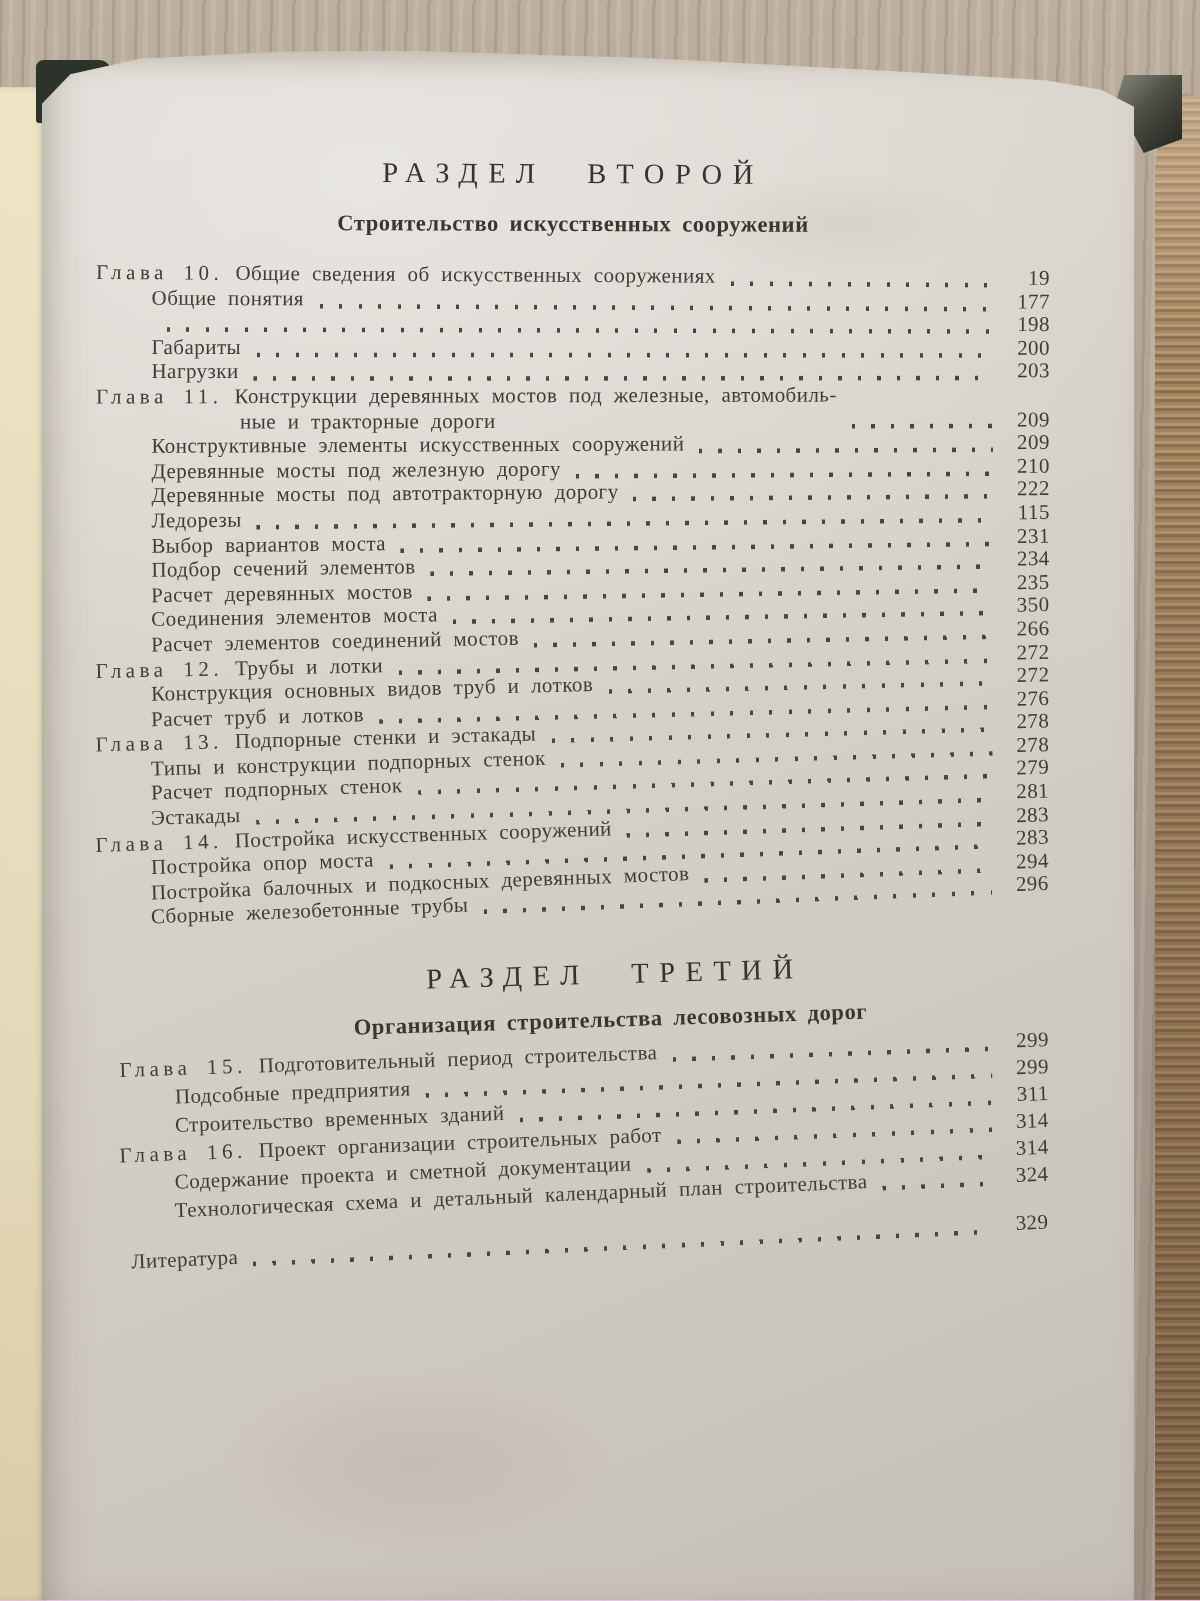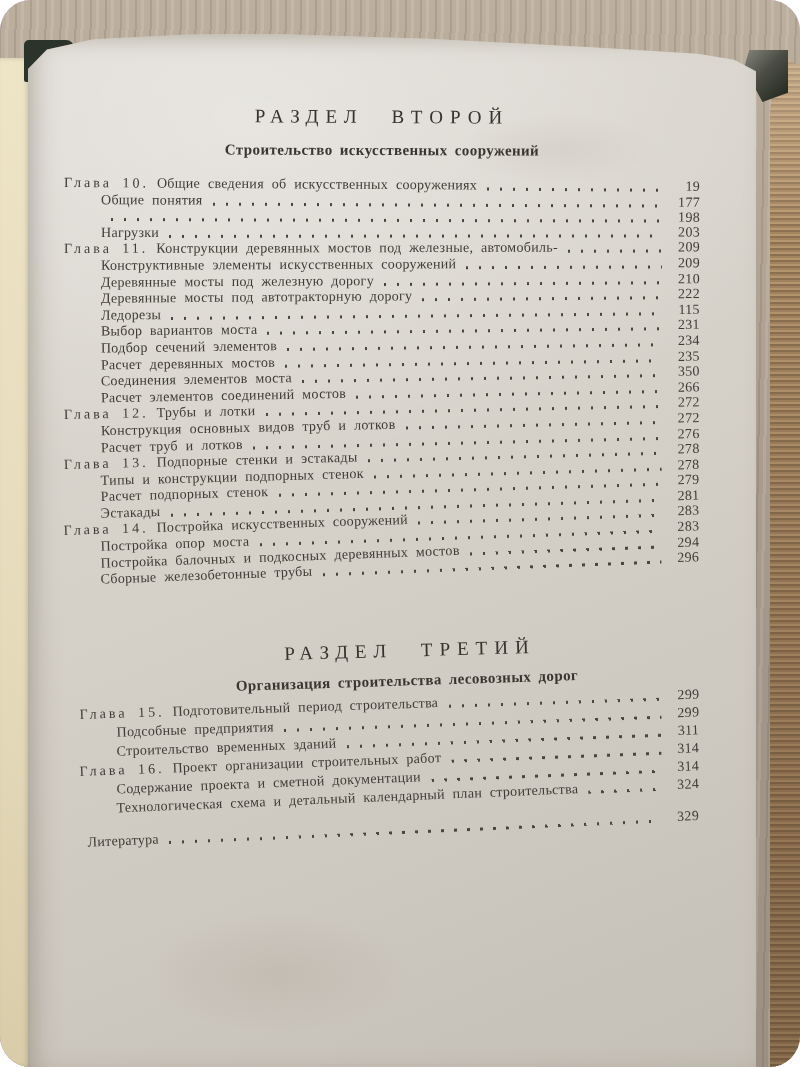--- a/index.html
+++ b/index.html
@@ -1,18 +1,18 @@
 <!DOCTYPE html>
 <html style="--ink: #3f3c35;"><head>
 <meta charset="utf-8">
 <style>
   html,body{margin:0;padding:0;}
   .scene{position:relative;width:800px;height:1067px;overflow:hidden;
     font-family:"Liberation Serif","DejaVu Serif",serif;
-    background:#f0abfc;border-radius:31px;}
+    background:#f0abfc;}
   
   .table-surface{position:absolute;inset:0;
     background:
       repeating-linear-gradient(91deg, rgba(70,55,45,.13) 0 2px, rgba(0,0,0,0) 2px 6px,
         rgba(255,246,232,.12) 6px 9px, rgba(0,0,0,0) 9px 15px),
       linear-gradient(to bottom,#bcaf9e,#a3968a 60%,#9c9083);}
   
   .page-stack-edge{position:absolute;left:770px;top:54px;width:30px;height:1013px;
     background:
       linear-gradient(to bottom, rgba(255,235,205,.38), rgba(255,235,205,0) 18%, rgba(55,35,18,.30) 85%),
@@ -102,29 +102,34 @@
           <span class="txt"><span>Общие понятия</span></span>
           <span class="dots"></span>
           <span class="pagenum">177</span>
         </div>
 
         <div class="toc-row sub" style="transform: rotate(0.15deg);">
           <span class="dots"></span>
           <span class="pagenum">198</span>
         </div>
 
+        <div class="toc-row sub" style="transform: rotate(0.0499999deg);">
+          <span class="txt"><span>Габариты</span></span>
+          <span class="dots"></span>
+          <span class="pagenum">200</span>
+        </div>
 
         <div class="toc-row sub" style="transform: rotate(-0.05deg); align-items: center;">
           <span class="txt"><span>Нагрузки</span></span>
           <span class="dots"></span>
           <span class="pagenum">203</span>
         </div>
 
         <div class="toc-row chapter" style="transform: rotate(-0.15deg);">
-          <span class="txt"><span class="chlbl">Глава 11.</span><span>Конструкции деревянных мостов под железные, автомобиль-</span></span>
+          <span class="txt"><span class="chlbl">Глава 11.</span><span>Конструкции деревянных мостов под железные, автомобиль-</span><span class="cont">ные и тракторные дороги</span></span>
           <span class="dots"></span>
           <span class="pagenum">209</span>
         </div>
 
         <div class="toc-row sub" style="transform: rotate(-0.25deg);">
           <span class="txt"><span>Конструктивные элементы искусственных сооружений</span></span>
           <span class="dots"></span>
           <span class="pagenum">209</span>
         </div>
 

